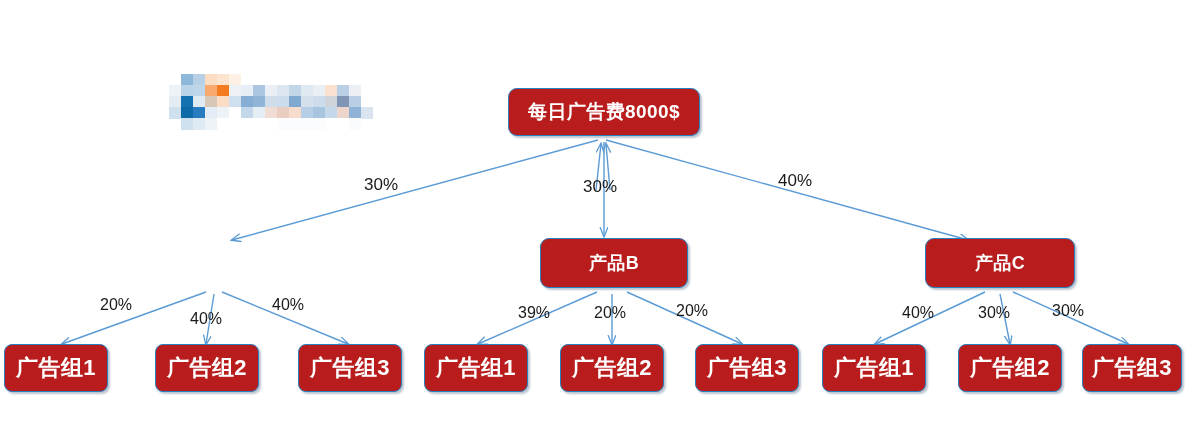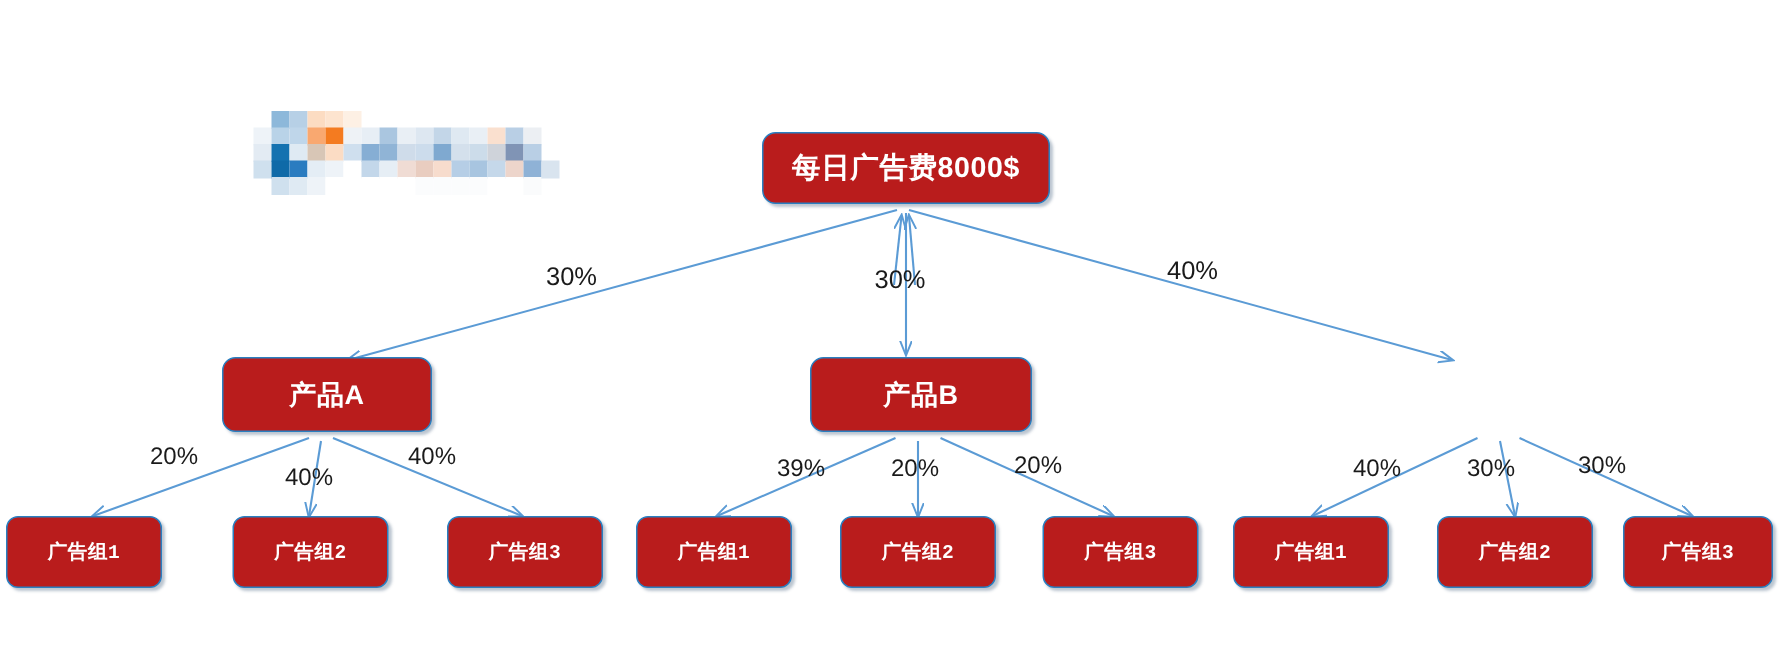--- a/index.html
+++ b/index.html
@@ -44,23 +44,22 @@
     box-shadow: 2px 2px 2px rgba(60,90,120,0.35);
     white-space: nowrap;
   }
   .node.root {
     font-size: 19px;
   }
   .node.level2 {
     font-size: 18px;
   }
   .node.level3 {
-    font-size: 13px;
+    font-size: 22px;
     border-radius: 8px;
-    font-family: Liberation Mono, monospace;
   }
   
   .pct {
     position: absolute;
     color: #1a1a1a;
     font-size: 17px;
     font-family: "Liberation Sans", "DejaVu Sans", sans-serif;
     white-space: nowrap;
     line-height: 1;
   }
@@ -184,25 +183,25 @@
 
       <path d="M596,190 L601,144"></path>
       <path d="M610,190 L606,144"></path>
     </g>
   </svg>
 
   <div class="node root" style="left:508px; top:88px; width:192px; height:48px;">
     <span>每日广告费8000$</span>
   </div>
 
-  <div class="node level2" style="left:148px; top:238px; width:140px; height:50px;">
-    <span>产品A</span>
-  </div>
   <div class="node level2" style="left:540px; top:238px; width:148px; height:50px;">
     <span>产品B</span>
+  </div>
+  <div class="node level2" style="left:925px; top:238px; width:150px; height:50px;">
+    <span>产品C</span>
   </div>
 
   <div class="pct" style="left:364px; top:176px;">30%</div>
   <div class="pct" style="left:583px; top:178px;">30%</div>
   <div class="pct" style="left:778px; top:172px;">40%</div>
 
   <div class="node level3" style="left:4px; top:344px; width:104px; height:48px;">
     <span>广告组1</span>
   </div>
   <div class="node level3" style="left:155px; top:344px; width:104px; height:48px;">

